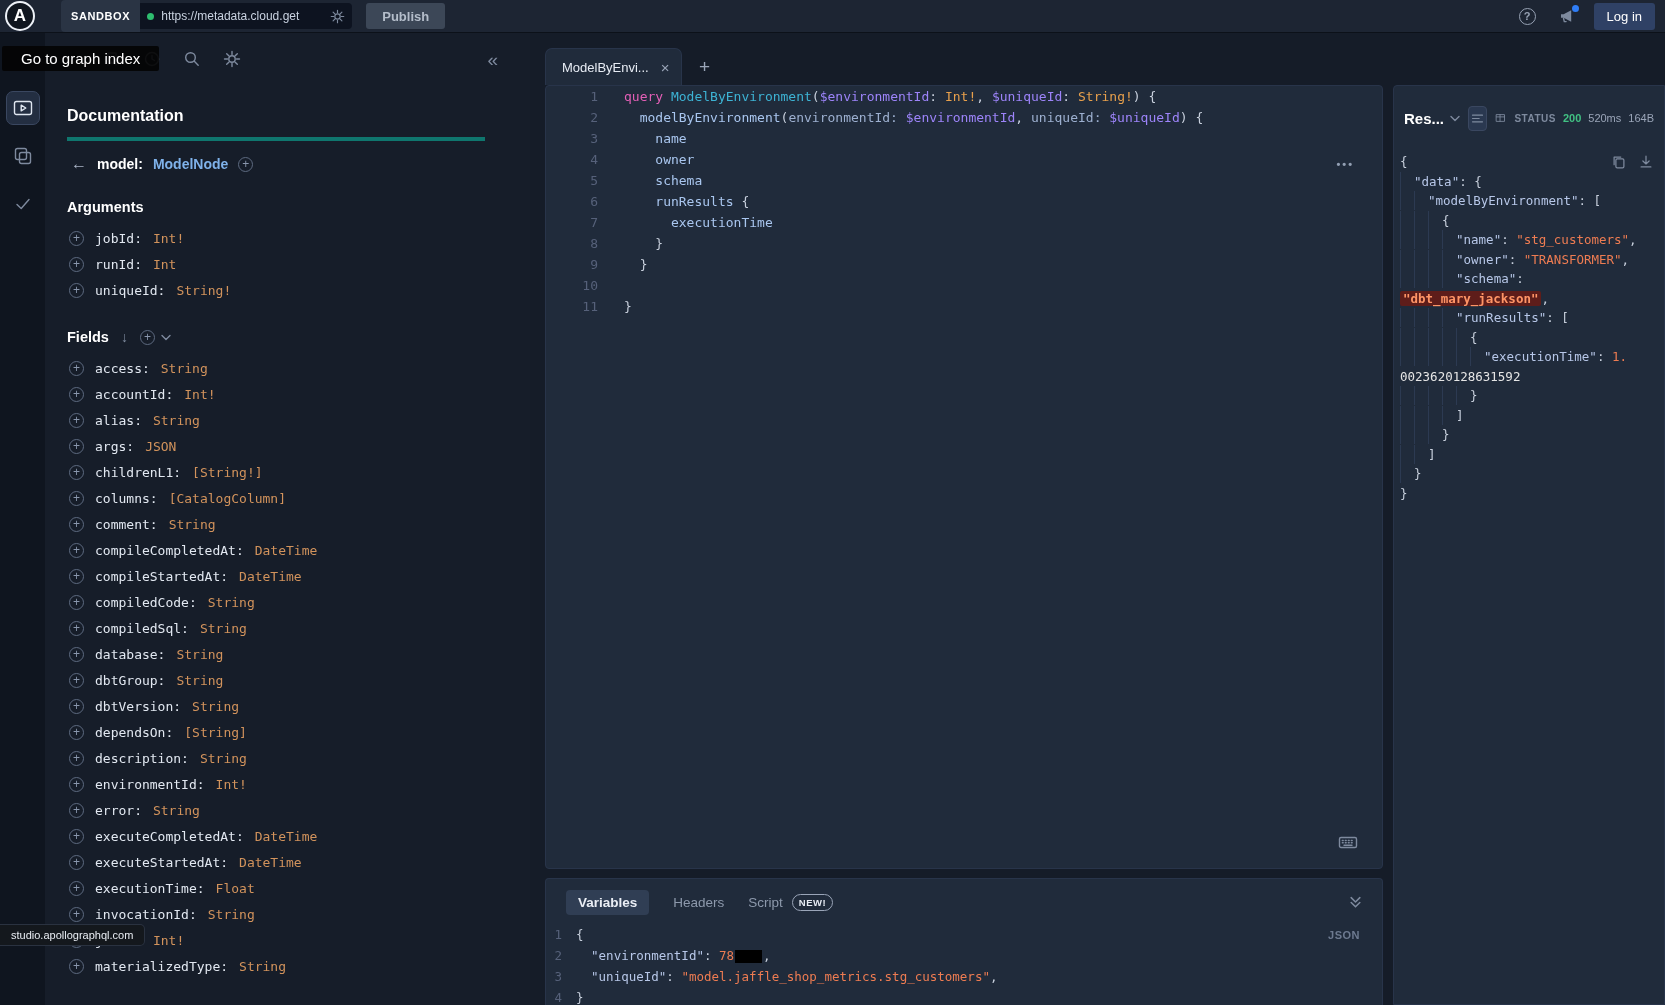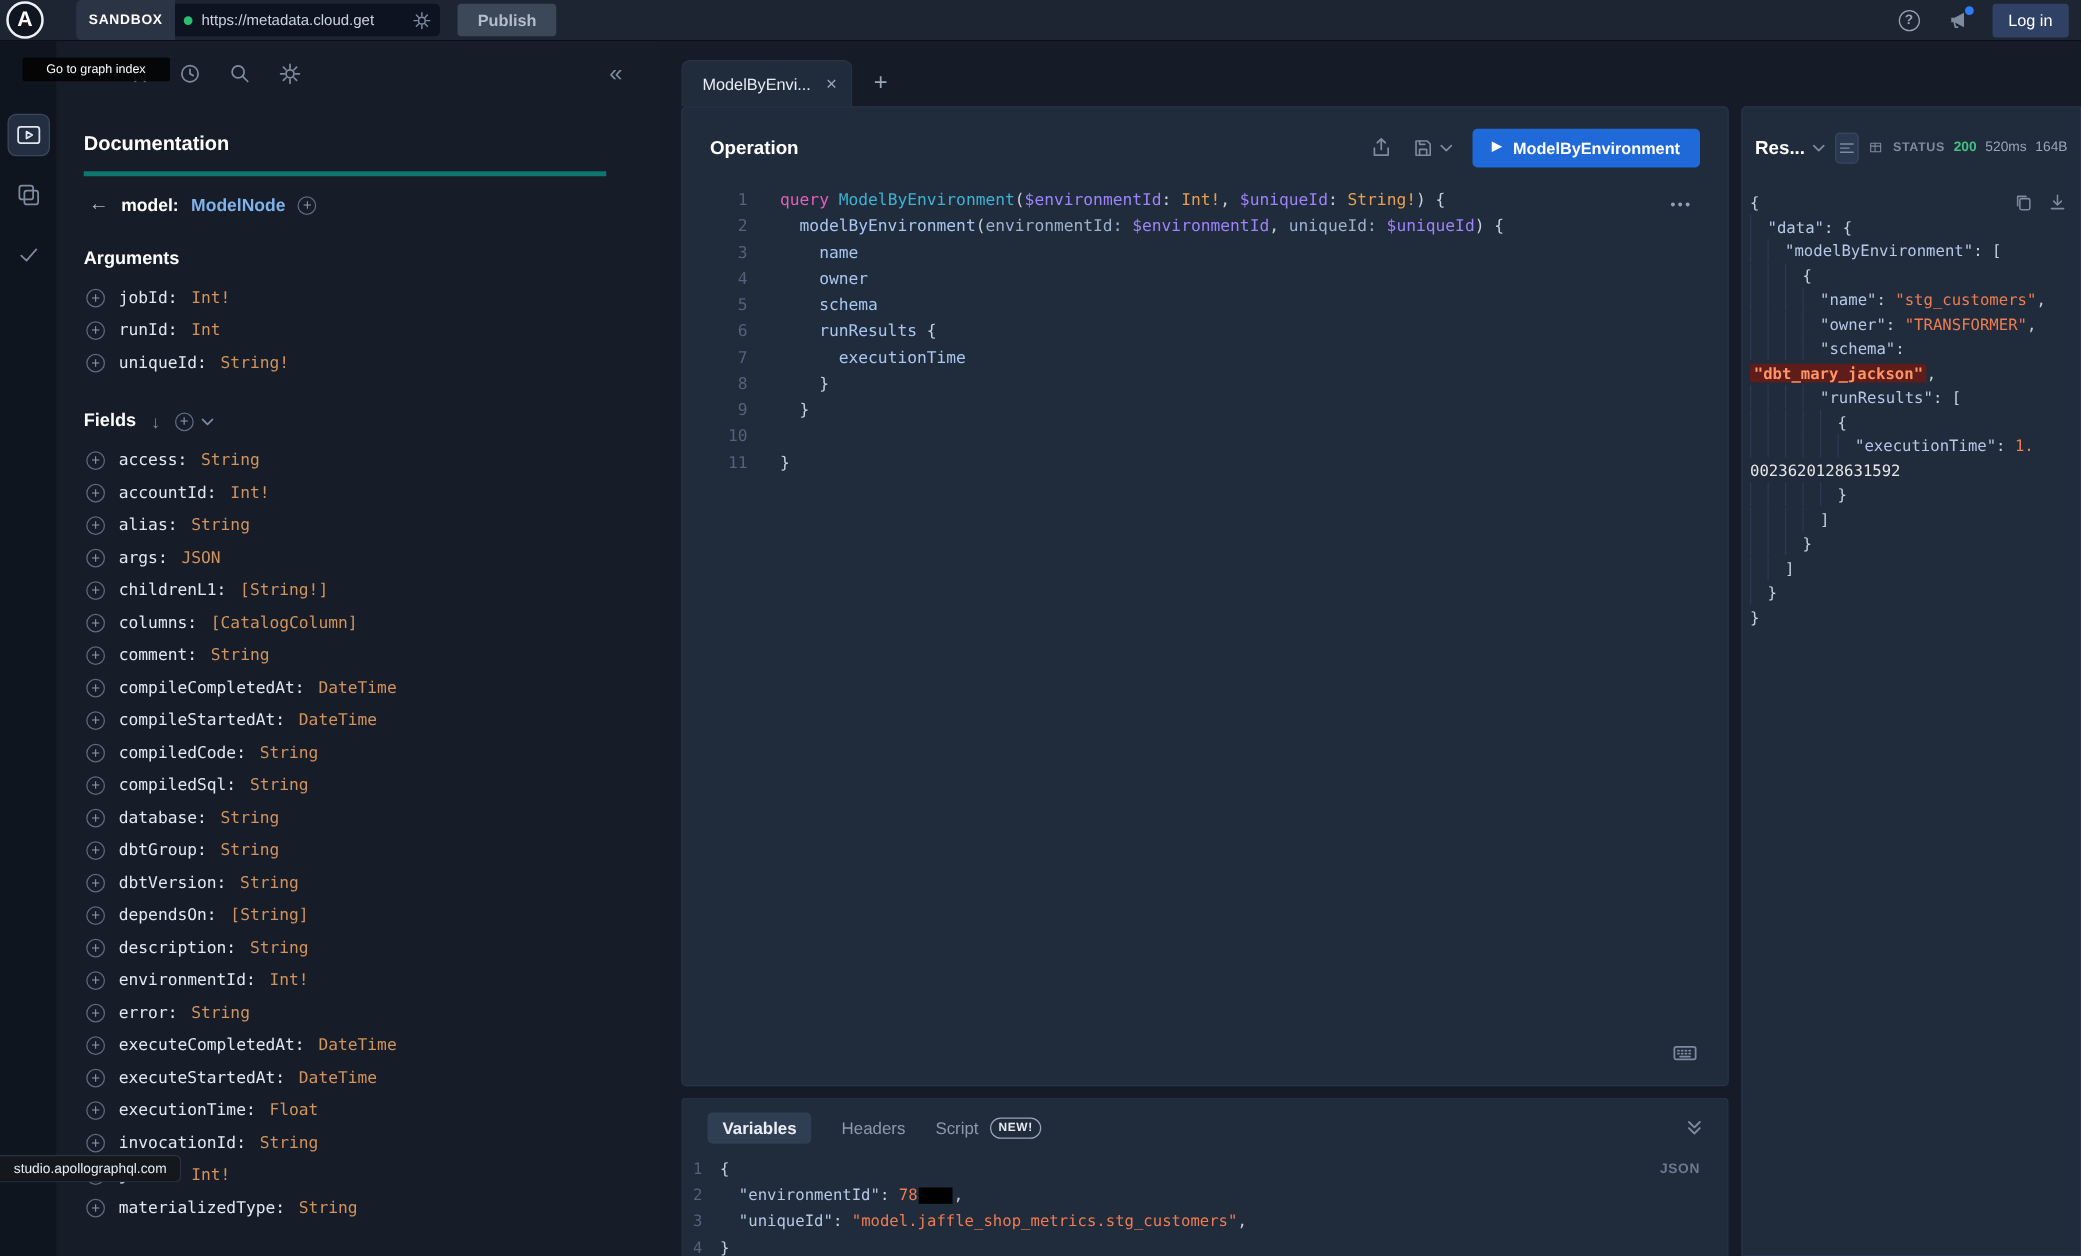--- a/index.html
+++ b/index.html
@@ -114,21 +114,21 @@
   .stat-group { margin-left:auto; display:flex; align-items:center; gap:7px; }
   .stat-label { font-size:10px; color:#7e8a9e; letter-spacing:.5px; font-weight:600; }
   .stat-code { font-size:11px; font-weight:bold; color:#41c183; }
   .stat-val { font-size:11px; color:#9aa5b8; }
   .resp-body { flex:1; position:relative; padding:2px 10px 0 6px; overflow:hidden; font-family:"DejaVu Sans Mono", monospace; font-size:12.5px; }
   .resp-actions { position:absolute; top:4px; right:10px; display:flex; gap:11px; z-index:2; }
   .rl { min-height:19.5px; line-height:19.5px; white-space:pre-wrap; }
   .g { display:inline-block; width:14px; height:19px; vertical-align:top; border-left:1px solid #2c3a52; }
 
   
-  .tooltip { position:absolute; top:46px; left:2px; background:rgba(4,4,4,.92); color:#fff; font-size:10px; padding:4px 19px; border-radius:2px; z-index:60;margin-left:16px; }
+  .tooltip { position:absolute; top:46px; left:2px; background:rgba(4,4,4,.92); color:#fff; font-size:15px; padding:4px 19px; border-radius:2px; z-index:60; }
   .status-pill { position:absolute; top:924px; left:0; background:#14181d; color:#e8ecf2; font-size:11px; padding:4px 11px; border-radius:0 5px 5px 0; z-index:55; border:1px solid #2a3240; border-left:none; }
 </style>
 </head>
 <body>
 
 <div class="topbar">
   <div class="logo">
       <span>A</span>
     </div>
   <div class="url-group">
@@ -362,43 +362,20 @@
   <div class="center">
     <div class="tabbar">
       <div class="tab">
         <span>ModelByEnvi...</span>
         <span class="tab-close">×</span>
       </div>
       <div class="newtab">+</div>
     </div>
 
     <div class="card op-card">
-      <div class="op-header">
-        <span class="panel-title">Operation</span>
-        <div class="op-actions">
-          <svg class="ic" width="18" height="18" viewBox="0 0 18 18">
-              <path d="M9 2.5v8"></path>
-              <path d="M5.8 5.2L9 2.2l3.2 3"></path>
-              <path d="M3.5 9.5v5.5h11V9.5"></path>
-            </svg>
-          <div class="save-wrap">
-            <svg class="ic" width="17" height="17" viewBox="0 0 18 18">
-                <path d="M3 3h9.5L15 5.5V15H3z"></path>
-                <path d="M6 15v-5h6v5M6 3v2.8h4.5"></path>
-              </svg>
-            <svg class="ic" width="10" height="7" viewBox="0 0 10 6">
-                <path d="M1 1l4 4 4-4"></path>
-              </svg>
-          </div>
-          <button class="run-btn">
-            <span class="run-play">▶</span>
-            <span>ModelByEnvironment</span>
-          </button>
-        </div>
-      </div>
       <div class="ellipsis-btn">•••</div>
       <div class="code">
           <div class="cl">
             <span class="ln">1</span>
             <span class="lc"><span class="tk-kw">query </span><span class="tk-op">ModelByEnvironment</span><span class="tk-p">(</span><span class="tk-var">$environmentId</span><span class="tk-p">: </span><span class="tk-typ">Int!</span><span class="tk-p">, </span><span class="tk-var">$uniqueId</span><span class="tk-p">: </span><span class="tk-typ">String!</span><span class="tk-p">) {</span></span>
           </div>
           <div class="cl">
             <span class="ln">2</span>
             <span class="lc"><span class="tk-p">  </span><span class="tk-fld">modelByEnvironment</span><span class="tk-p">(</span><span class="tk-arg">environmentId: </span><span class="tk-var">$environmentId</span><span class="tk-p">, </span><span class="tk-arg">uniqueId: </span><span class="tk-var">$uniqueId</span><span class="tk-p">) {</span></span>
           </div>

